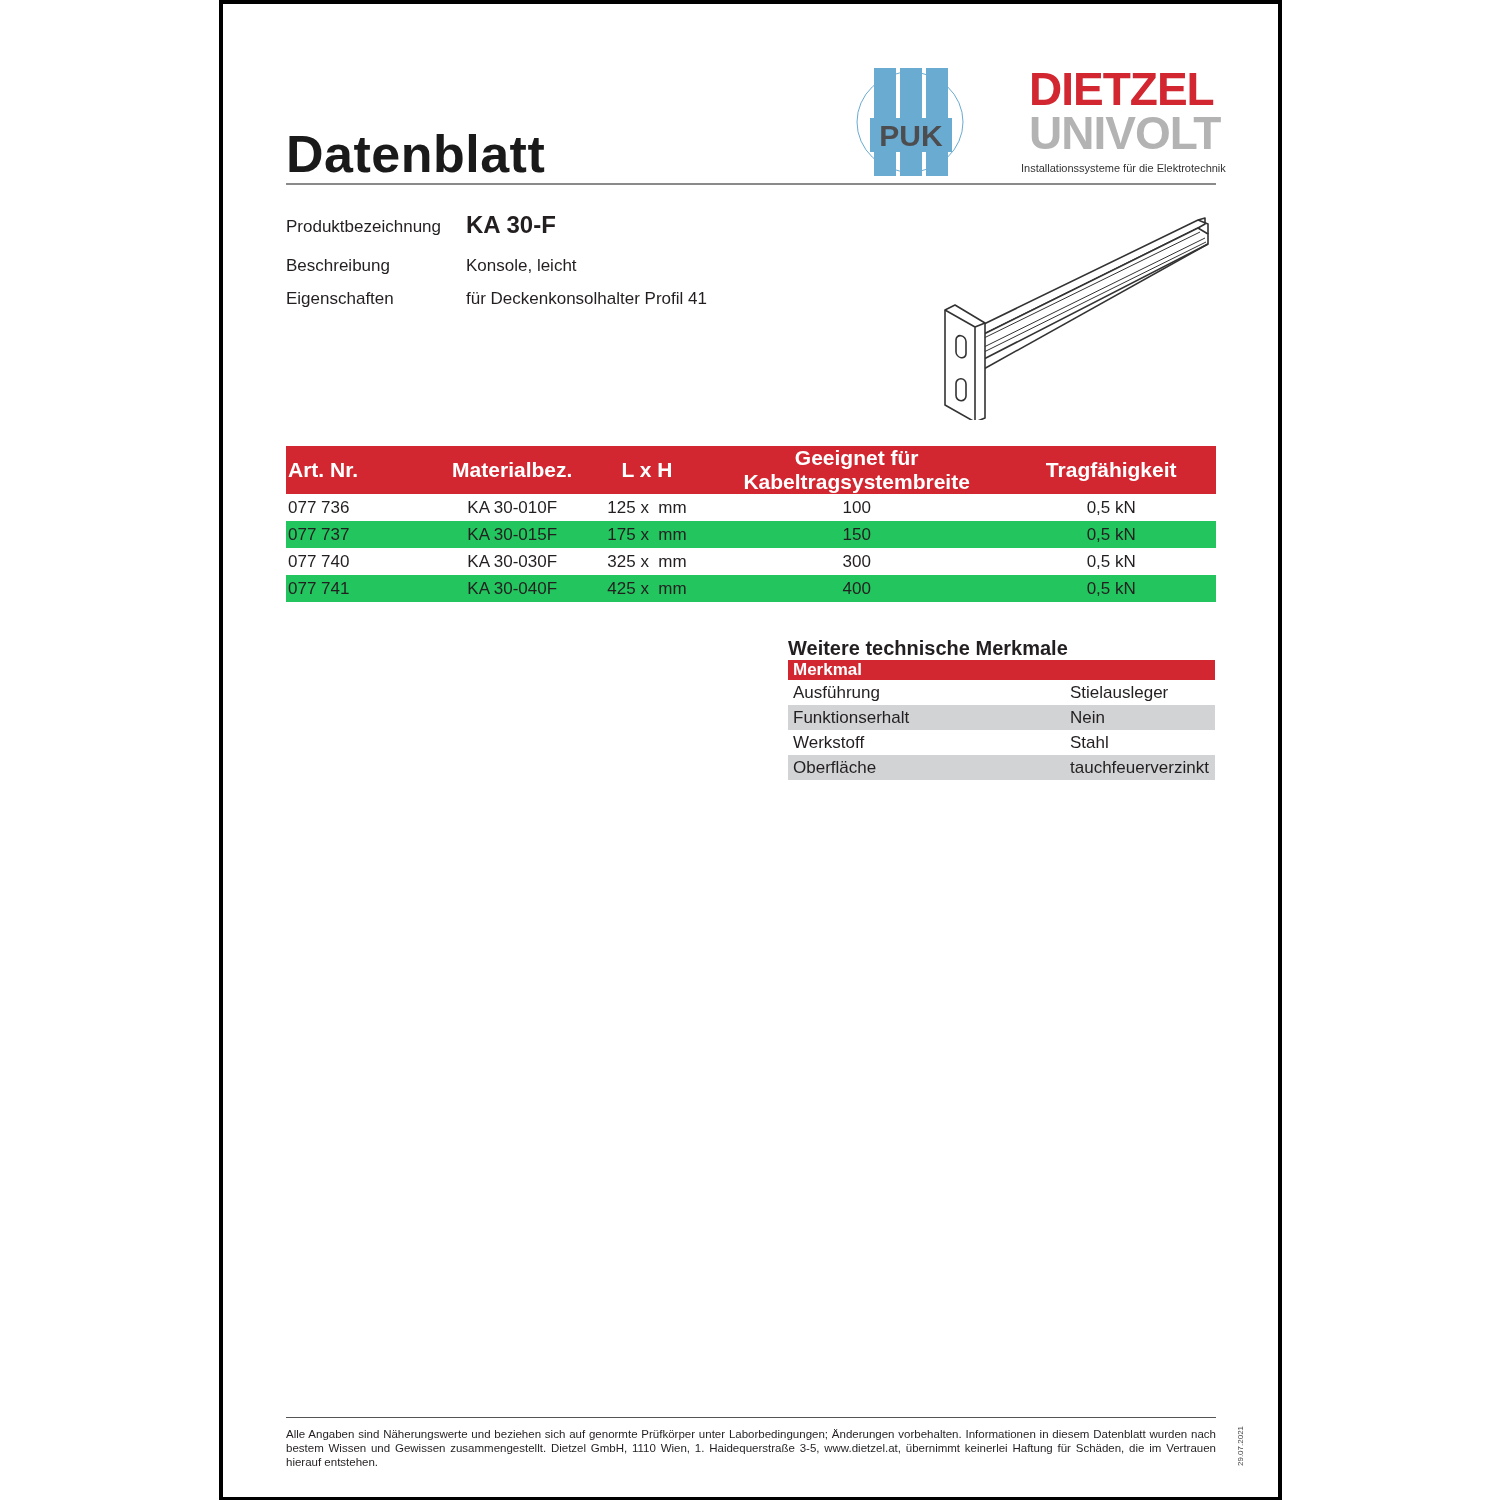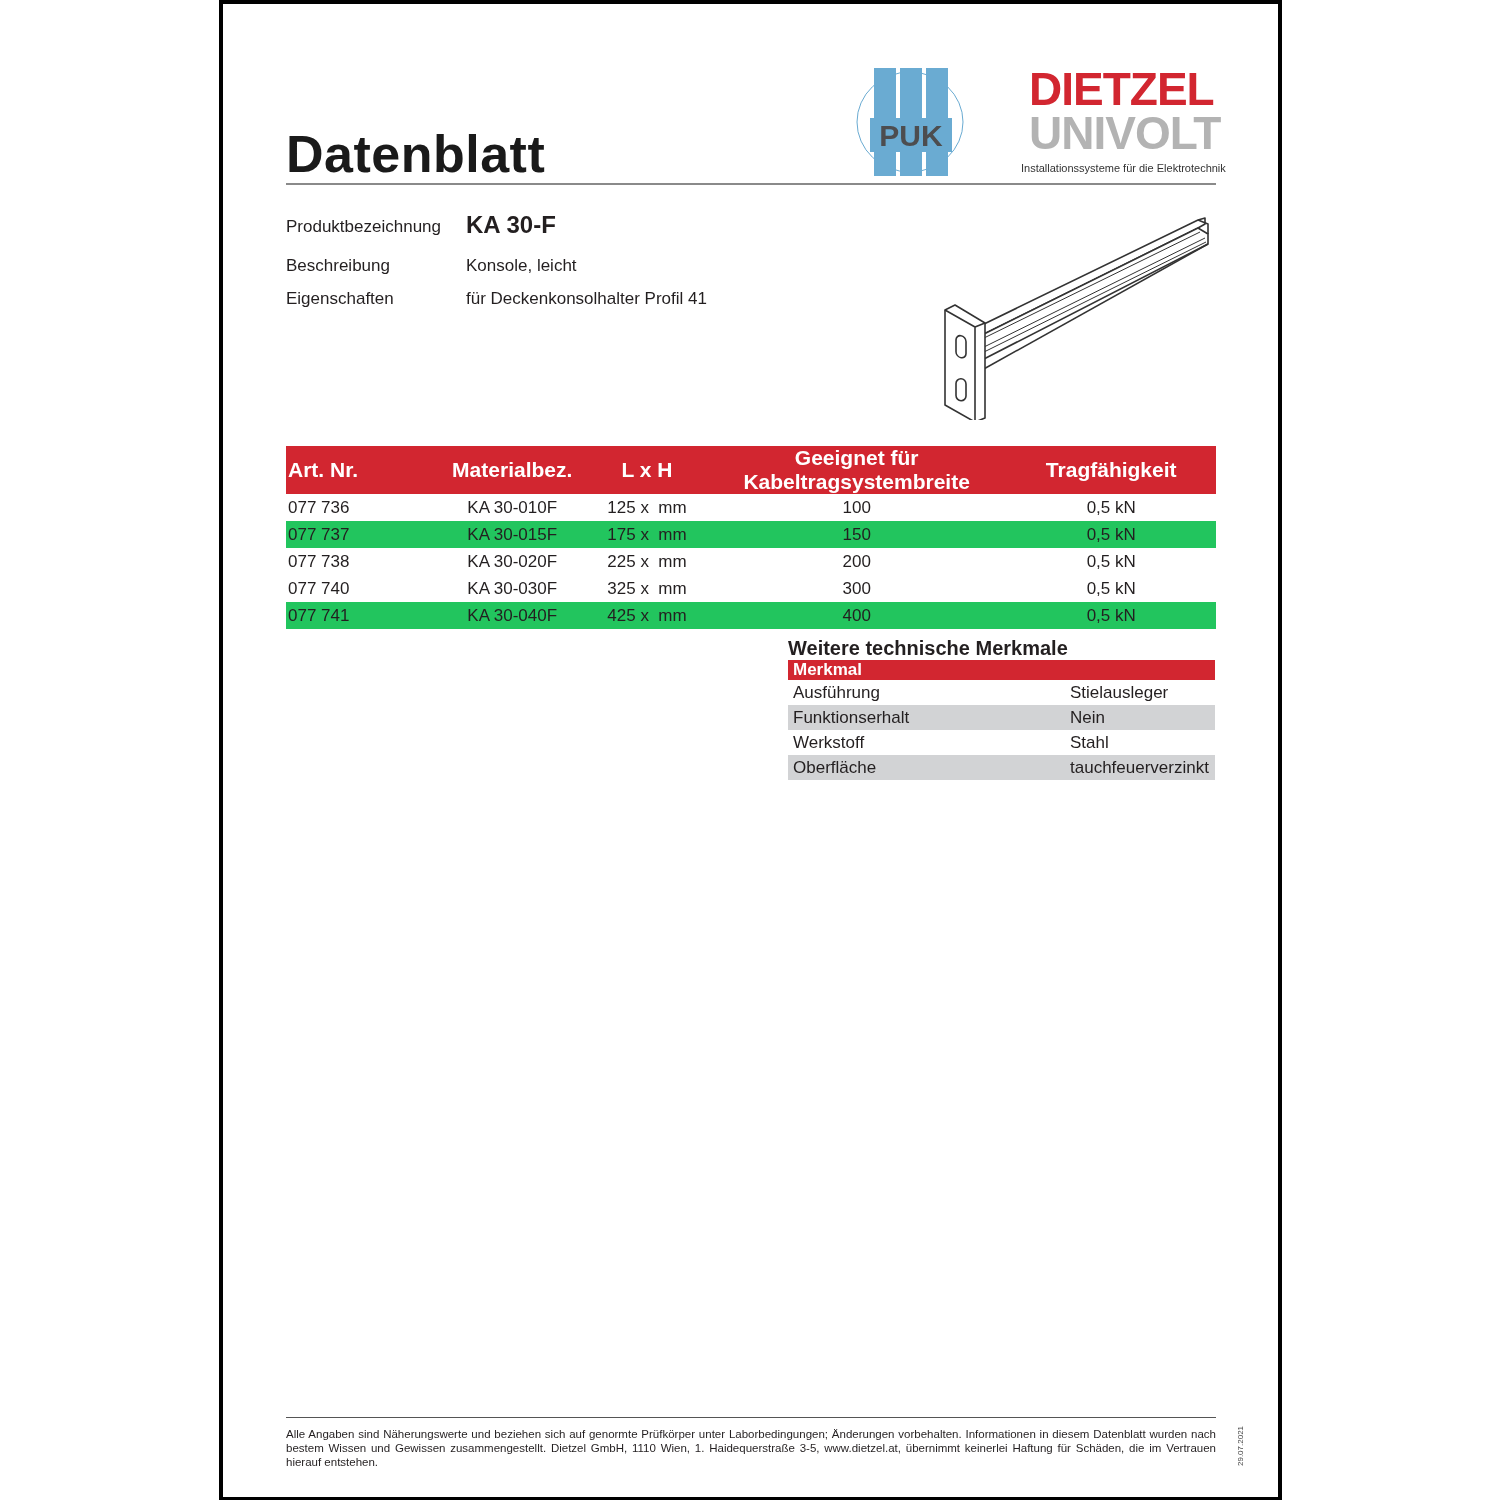--- a/index.html
+++ b/index.html
@@ -109,27 +109,20 @@
       <td class="c5">0,5 kN</td>
     </tr>
     <tr class="alt">
       <td class="c1">077 737</td>
       <td class="c2">KA 30-015F</td>
       <td class="c3" style="white-space:pre;">175 x  mm</td>
       <td class="c4">150</td>
       <td class="c5">0,5 kN</td>
     </tr>
     <tr>
-      <td class="c1">077 738</td>
-      <td class="c2">KA 30-020F</td>
-      <td class="c3" style="white-space:pre;">225 x  mm</td>
-      <td class="c4">200</td>
-      <td class="c5">0,5 kN</td>
-    </tr>
-    <tr>
       <td class="c1">077 740</td>
       <td class="c2">KA 30-030F</td>
       <td class="c3" style="white-space:pre;">325 x  mm</td>
       <td class="c4">300</td>
       <td class="c5">0,5 kN</td>
     </tr>
     <tr class="alt">
       <td class="c1">077 741</td>
       <td class="c2">KA 30-040F</td>
       <td class="c3" style="white-space:pre;">425 x  mm</td>

